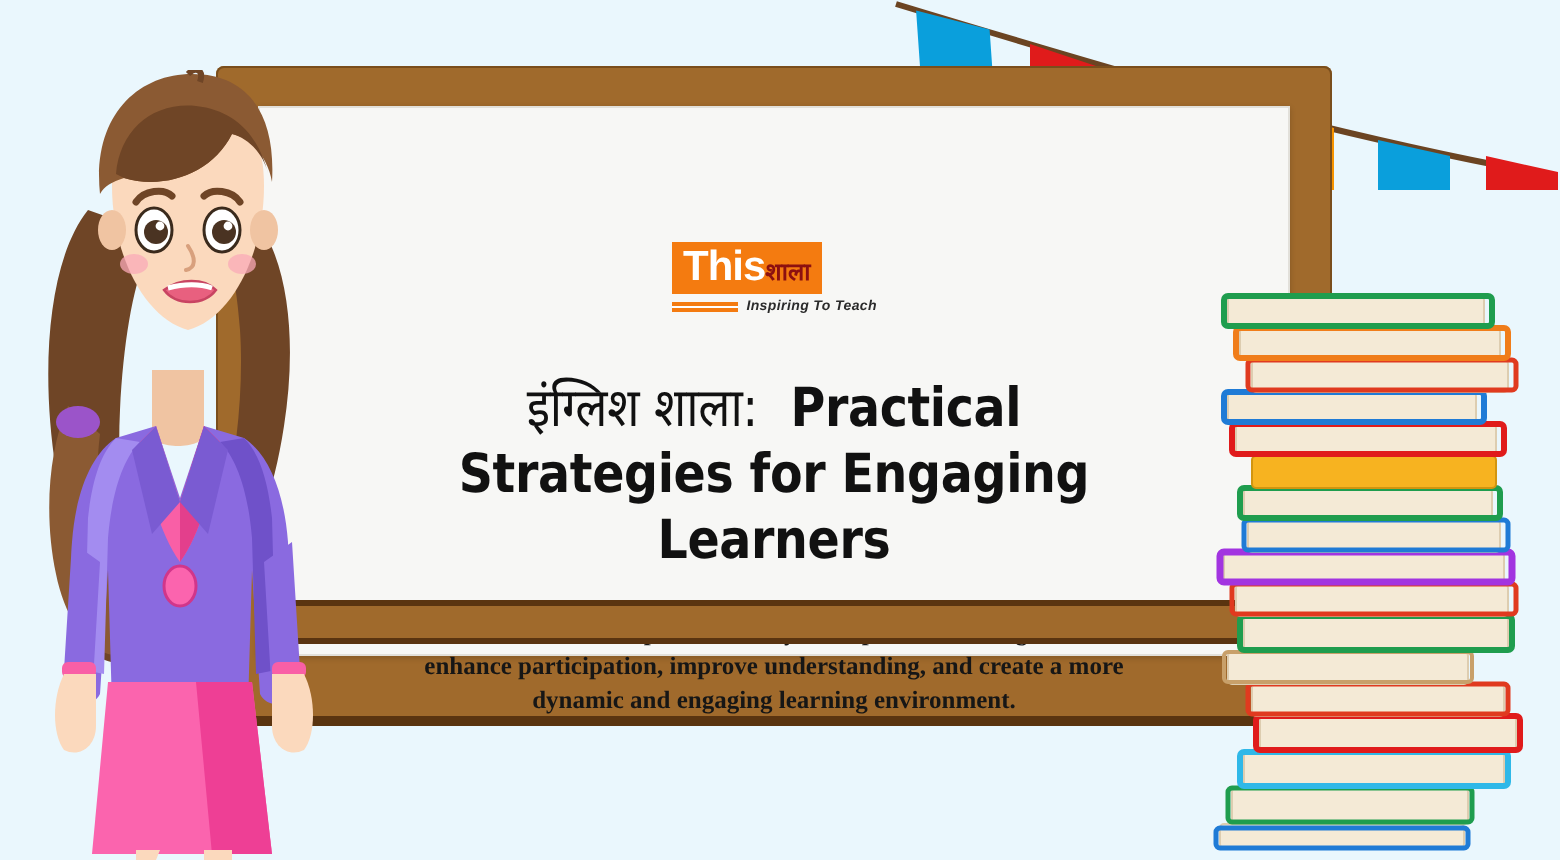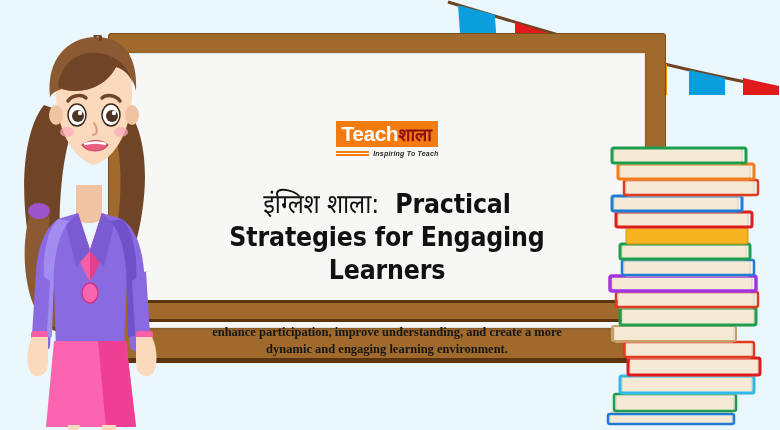--- a/index.html
+++ b/index.html
@@ -87,21 +87,21 @@
   }
   #logo-guru {
     color: #ffffff;
     font-size: 21px;
     font-weight: bold;
     letter-spacing: -0.5px;
     font-family: "Liberation Sans", sans-serif;
   }
   #logo-shala {
     color: #8c1010;
-    font-size: 18px;
+    font-size: 12px;
     font-weight: bold;
     font-family: "Liberation Sans", sans-serif;
   }
   #logo-tagline-row {
     display: flex;
     align-items: center;
     gap: 4px;
     margin-top: 3px;
     width: 103px;
   }
@@ -184,21 +184,21 @@
 
   <div id="board">
     <div id="board-frame"></div>
     <div id="board-surface">
 
       <div id="board-content">
 
         
         <div id="logo">
           <div id="logo-mark">
-            <span id="logo-guru">Teach</span><span id="logo-shala">शाला</span>
+            <span id="logo-guru">This</span><span id="logo-shala">शाला</span>
           </div>
           <div id="logo-tagline-row">
             <span id="logo-rule"></span>
             <span id="logo-tagline">Inspiring To Teach</span>
           </div>
         </div>
 
         
         <div id="title"><span id="title-hi">इंग्लिश शाला:</span>&nbsp; <span id="title-en">Practical Strategies for Engaging Learners</span></div>
 

